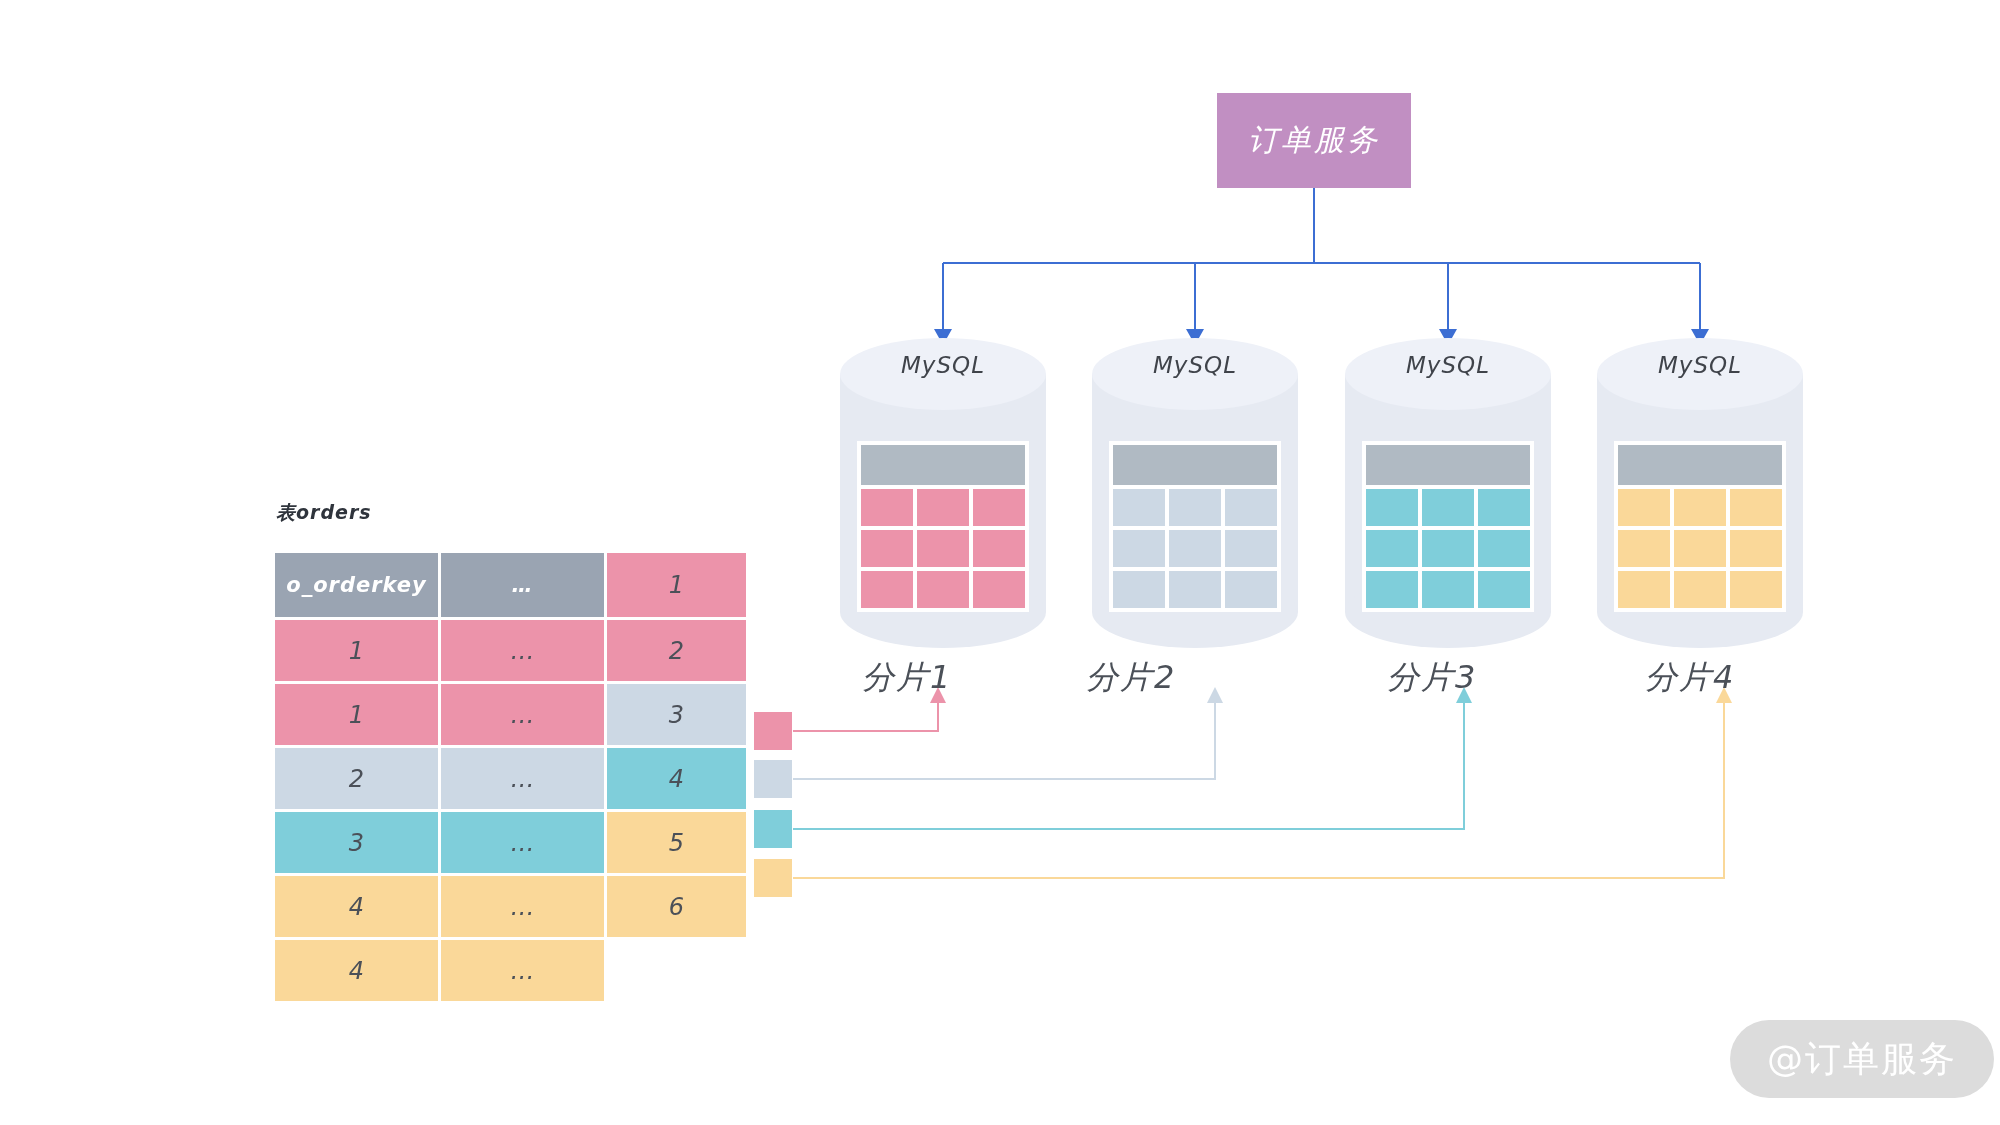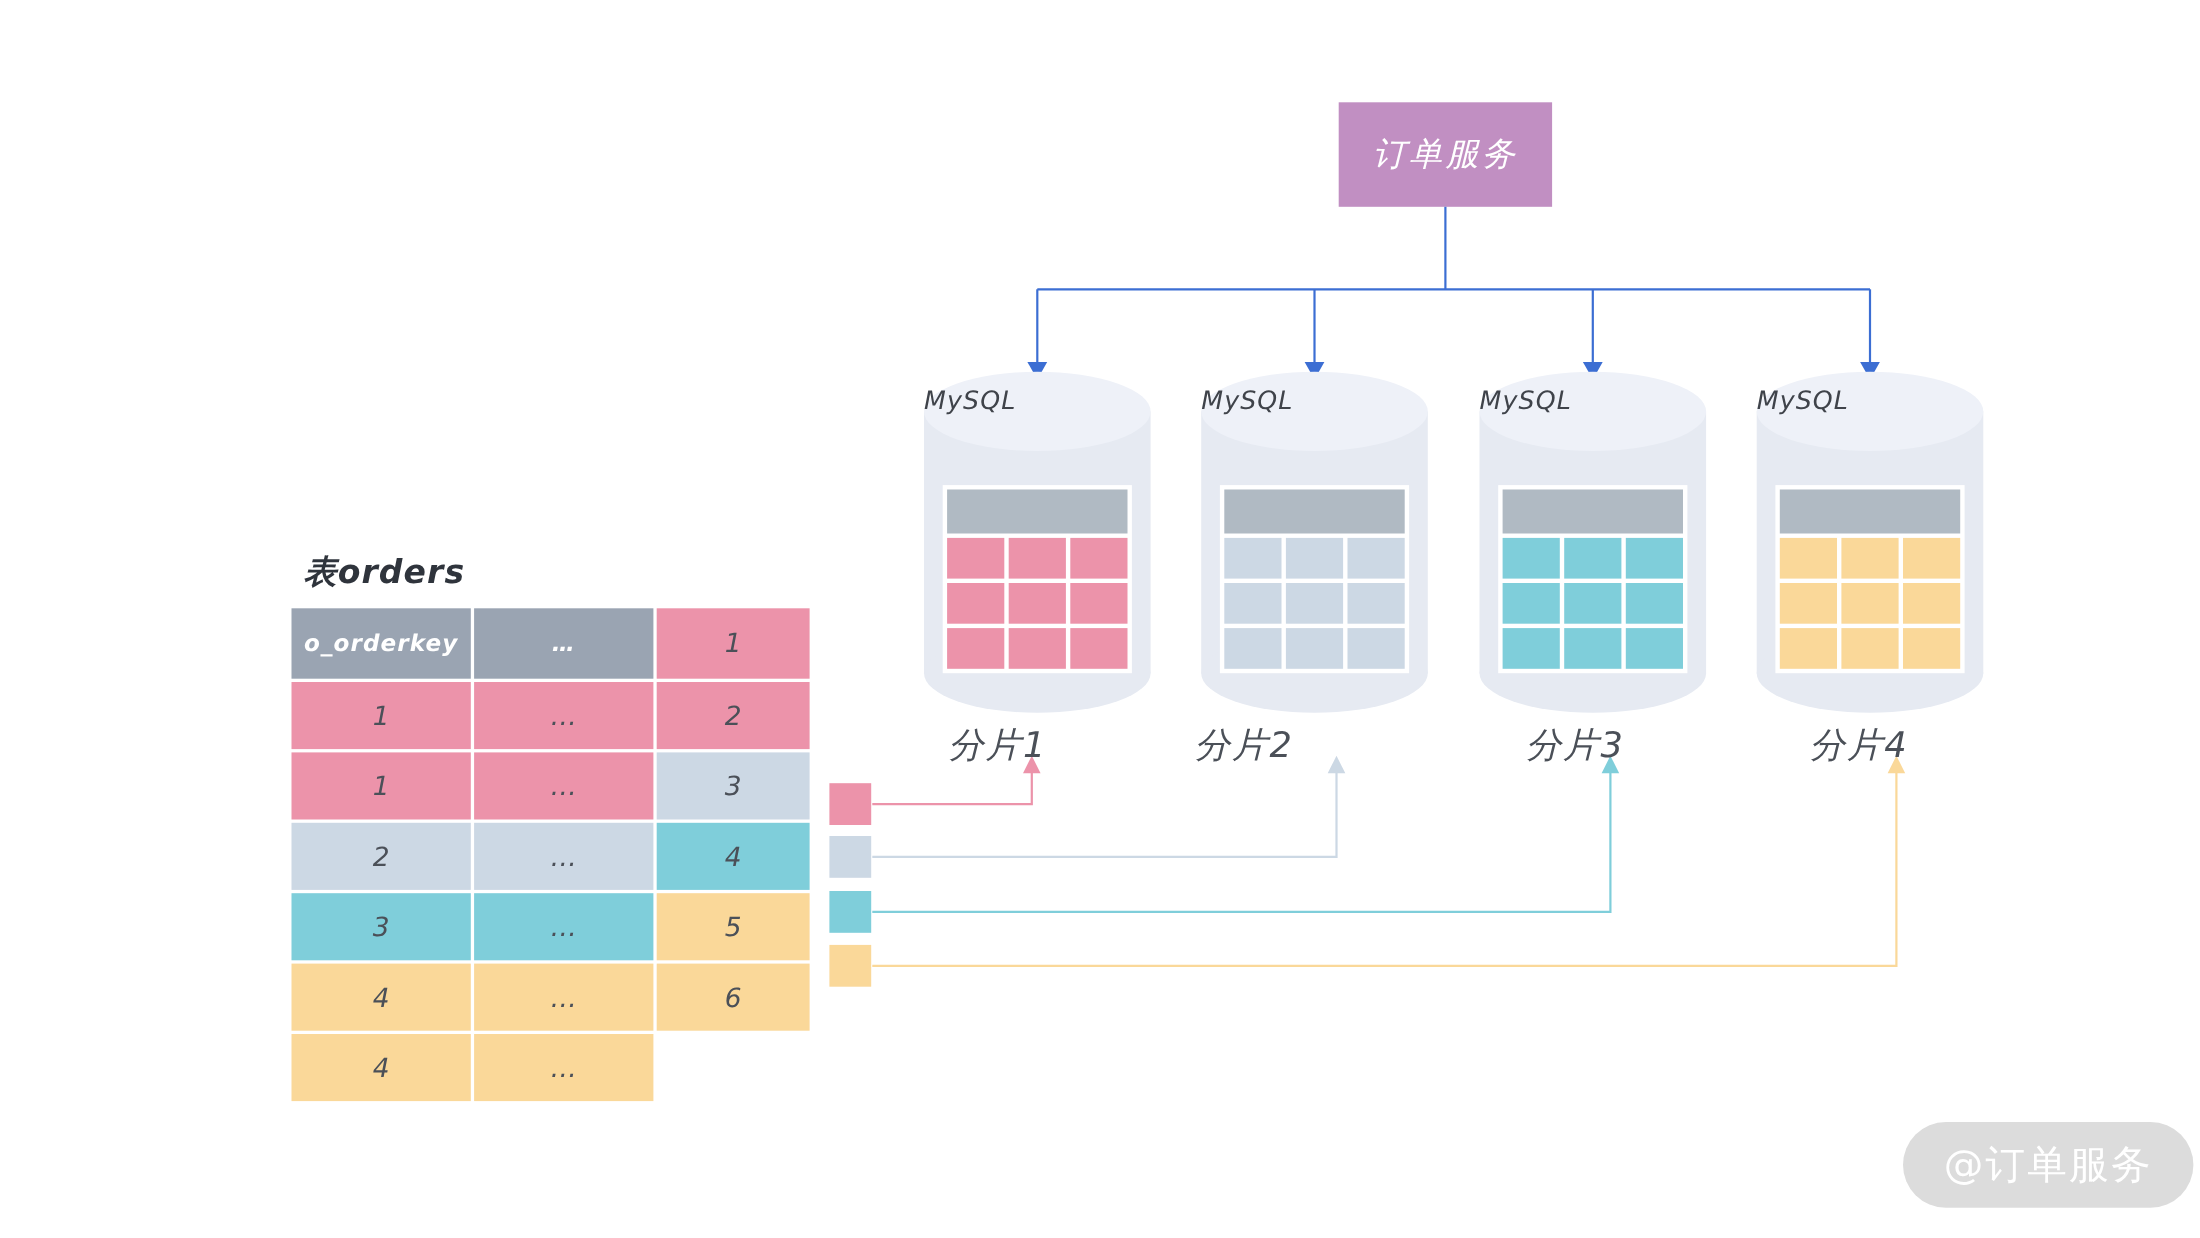--- a/index.html
+++ b/index.html
@@ -20,43 +20,43 @@
 
   
   #wires{left:0;top:0;pointer-events:none;}
 
   
   .cylinder{width:206px;height:310px;}
   .cyl-body{position:absolute;left:0;right:0;top:36px;bottom:36px;background:var(--cylbody);}
   .cyl-bottom{position:absolute;left:0;right:0;bottom:0;height:72px;border-radius:50%;background:var(--cylbody);}
   .cyl-top{position:absolute;left:0;right:0;top:0;height:72px;border-radius:50%;background:var(--cyltop);}
   .db-label{
-    position:absolute;left:0;right:0;top:14px;
+    position:absolute;left:0;right:0;top:14px;text-align:center;
     font-size:23px;font-style:italic;color:var(--textdark);letter-spacing:1px;z-index:3;
   }
   .mini-table{
     position:absolute;left:17px;top:103px;width:164px;
     background:#ffffff;padding:4px;
     display:grid;grid-template-columns:repeat(3,1fr);gap:4px;z-index:3;
   }
   .mini-header{grid-column:1/-1;height:40px;background:var(--miniheadergray);}
   .mini-cell{height:37px;}
 
   .shard-label{
     width:140px;font-size:32px;font-style:italic;
     color:var(--textnum);letter-spacing:2px;
   }
 
   
   .orders-title{
-    left:236px;top:500px;font-size:30px;font-weight:bold;font-style:italic;
+    left:236px;top:500px;font-size:19px;font-weight:bold;font-style:italic;
     color:#2f343c;letter-spacing:1px;
   }
   .orders-table{
-    left:225px;top:553px;
+    left:235px;top:553px;
     display:grid;grid-template-columns:163px 163px 139px;
     grid-template-rows:64px repeat(6,61px);gap:3px;
   }
   .orders-table .hcell{
     background:var(--headergray);color:#ffffff;
     display:flex;align-items:center;justify-content:center;
     font-size:21px;font-weight:bold;font-style:italic;letter-spacing:1px;
   }
   .orders-table .cell{
     display:flex;align-items:center;justify-content:center;

